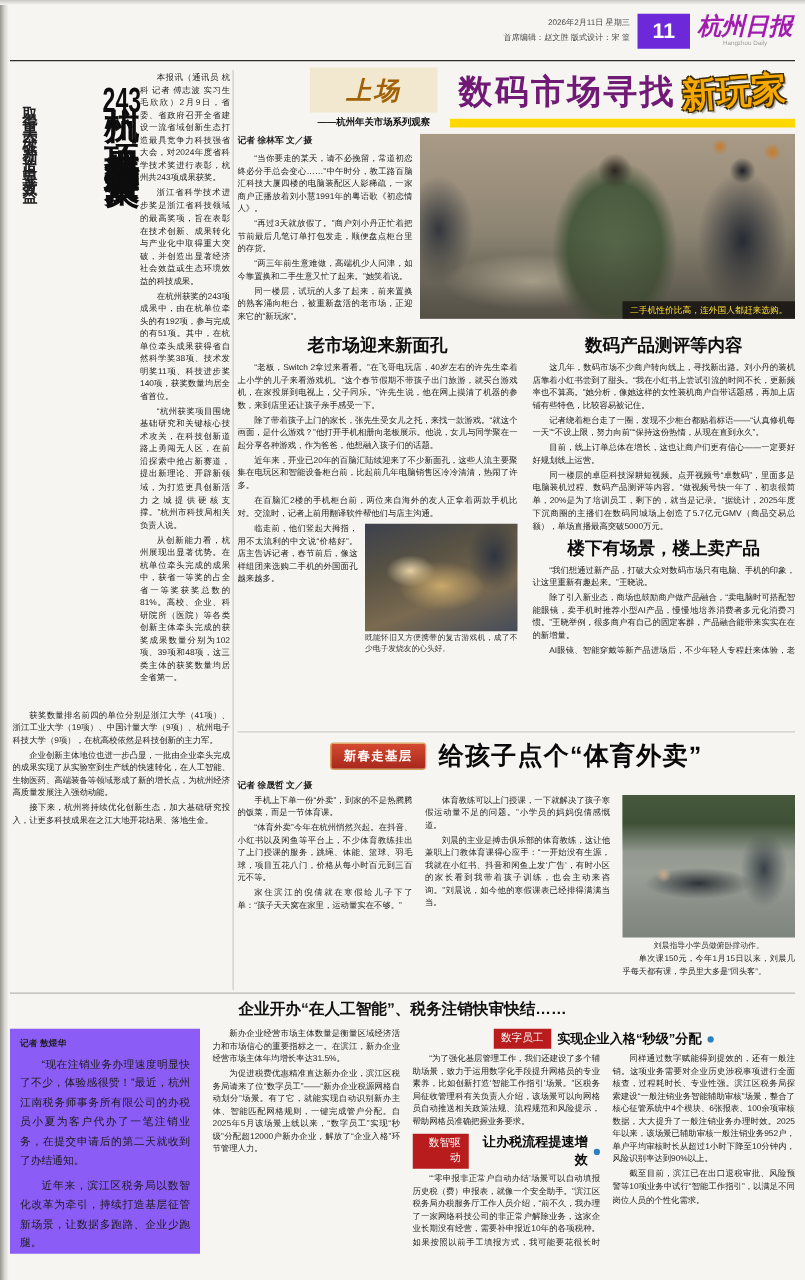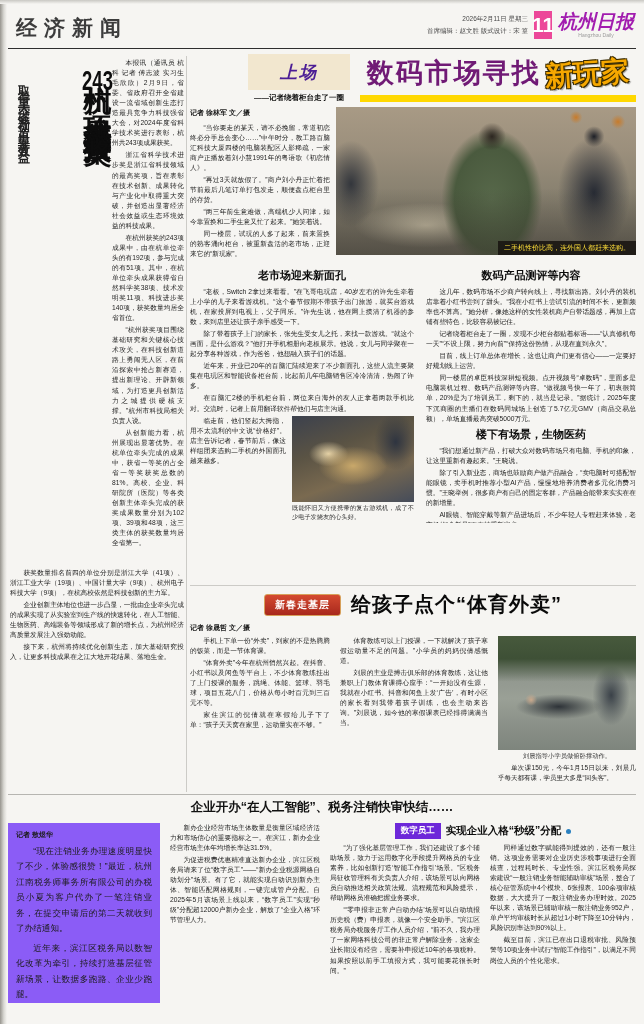--- a/index.html
+++ b/index.html
@@ -11,21 +11,21 @@
   .edge-shadow{position:absolute;left:0;top:0;width:7px;height:100%;
     background:linear-gradient(90deg,#97958f,#d9d8d3 55%,#f6f5f2);}
   .top-shadow{position:absolute;left:0;top:0;width:100%;height:4px;
     background:linear-gradient(180deg,#c9c8c3,#f6f5f2);}
 
   
   .page-header{position:absolute;left:16px;top:8px;right:10px;height:38px;}
   .section-title{font-size:21px;font-weight:600;letter-spacing:7px;color:#3c3c3c;margin-top:6px;}
   .header-right{position:absolute;right:0;top:3px;display:flex;align-items:center;gap:6px;}
   .date-block{text-align:right;font-size:6.5px;color:#4a4a4a;line-height:1.8;}
-  .page-box{width:18px;height:28px;background:#ec4899;color:#fff;font-size:21px;font-weight:800;
+  .page-box{width:42px;height:28px;background:#6d28d9;color:#fff;font-size:17px;font-weight:800;
     display:flex;align-items:center;justify-content:center;}
   .paper-block{text-align:center;line-height:1.1;}
   .paper-name{font-family:"Liberation Serif","DejaVu Serif",serif;font-style:italic;font-weight:700;
     font-size:19px;color:#a21caf;}
   .paper-en{font-size:5px;color:#9a9a9a;}
   .header-rule{position:absolute;left:8px;right:8px;top:48px;border-top:1.5px solid #2e2e2e;}
 
   
   .vdiv{position:absolute;left:186px;top:56px;height:736px;border-left:1px solid #cccbc7;}
   .hdiv1{position:absolute;left:190px;right:8px;top:585px;border-top:1px solid #cccbc7;}
@@ -43,21 +43,21 @@
   .tcu{text-combine-upright:all;-webkit-text-combine:horizontal;}
   .la-body{flex:1;font-size:6.7px;line-height:1.5;overflow:hidden;}
   .la-bottom{margin-top:8px;height:214px;overflow:hidden;font-size:6.7px;line-height:1.5;}
 
   
   .market{position:absolute;left:190px;top:54px;width:446px;height:528px;}
   .m-head{display:flex;margin-bottom:4px;}
   .m-logo-wrap{margin-left:58px;width:102px;text-align:center;}
   .m-logo{background:#f2e7cf;height:36px;display:flex;align-items:center;justify-content:center;
     font-family:"Liberation Serif","DejaVu Serif",serif;font-style:italic;font-weight:900;
-    font-size:17px;color:#4c1d95;letter-spacing:2px;}
+    font-size:20px;color:#a16207;letter-spacing:2px;}
   .m-series{font-size:7.5px;font-weight:800;margin-top:3px;color:#111;}
   .m-headline{flex:1;margin-left:10px;text-align:center;}
   .m-headline-main{font-size:27px;font-weight:900;letter-spacing:2px;color:#701a75;}
   .m-headline-accent{display:inline-block;font-size:28px;font-weight:900;color:#f6a800;
     transform:rotate(-4deg) translateY(1px);
     text-shadow:1px 1px 0 #3a2b00,-1px -1px 0 #3a2b00,1px -1px 0 #3a2b00,-1px 1px 0 #3a2b00,2px 2px 1px rgba(0,0,0,.35);}
   .m-bar{height:7px;background:#ffd800;margin-top:3px;}
   .m-body1{display:flex;height:152px;overflow:hidden;}
   .m-intro{width:140px;font-size:6.7px;line-height:1.5;overflow:hidden;}
   .byline{font-size:7px;font-weight:700;margin:1px 0 4px;text-indent:0;}
@@ -71,21 +71,21 @@
       radial-gradient(ellipse 40px 62px at 5% 52%,#33363c 0%,rgba(51,54,60,0) 70%),
       radial-gradient(ellipse 95px 30px at 30% 80%,#cfc5ab 0%,rgba(207,197,171,0) 75%),
       radial-gradient(circle 9px at 94% 10%,#c87b2a 0%,rgba(200,123,42,0) 80%),
       radial-gradient(circle 8px at 80% 7%,#c87b2a 0%,rgba(200,123,42,0) 80%),
       linear-gradient(180deg,#a89a85 0%,#9b8f7c 30%,#87806f 60%,#6e6a5e 100%);}
   .m-photo-caption{position:absolute;right:0;bottom:0;background:rgba(25,22,18,.9);
     color:#ffdf3a;font-size:7px;padding:2px 6px;}
   .m-cols{display:flex;gap:12px;margin-top:6px;height:258px;overflow:hidden;}
   .m-colA{width:224px;}
   .m-colB{flex:1;}
-  .m-sub{text-align:center;font-size:11px;font-weight:800;margin:3px 0 4px;color:#0d0d0d;}
+  .m-sub{text-align:center;font-size:14px;font-weight:800;margin:3px 0 4px;color:#0d0d0d;}
   .m-cols p,.m-intro p{font-size:6.7px;line-height:1.5;}
   .m-photorow{display:flex;gap:6px;margin-top:2px;}
   .m-photorow-text{flex:1;}
   .m-smallphoto{width:122px;}
   .m-smallphoto .img{height:86px;
     background:
       radial-gradient(ellipse 46px 26px at 50% 58%,#c9a86a 0%,rgba(201,168,106,0) 75%),
       radial-gradient(ellipse 28px 18px at 30% 44%,#e6d3a8 0%,rgba(230,211,168,0) 70%),
       radial-gradient(ellipse 30px 40px at 85% 30%,#2e3440 0%,rgba(46,52,64,0) 72%),
       linear-gradient(160deg,#3c414d 0%,#5a5344 35%,#7a6a50 65%,#454c5a 100%);}
@@ -118,34 +118,33 @@
   .t-kicker{font-size:12.5px;font-weight:600;color:#111;}
   .t-headline{font-size:22px;font-weight:900;letter-spacing:1px;color:#0a0a0a;}
   .t-body{display:flex;gap:10px;margin-top:7px;height:180px;}
   .t-col1{width:152px;background:#8b5cf6;padding:6px 8px;box-sizing:border-box;overflow:hidden;}
   .t-col1 p{font-size:8.6px;line-height:1.8;margin-bottom:4px;}
   .t-col2{width:150px;overflow:hidden;}
   .t-col2 p,.t-col3 p,.t-col4 p{font-size:6.7px;line-height:1.5;}
   .t-right{flex:1;}
   .t-badgerow{display:flex;align-items:center;justify-content:center;gap:5px;margin-bottom:4px;}
   .t-badgerow.inner{justify-content:flex-start;margin:4px 0;}
-  .t-badge-label{background:#6d28d9;color:#fff;font-size:8.5px;font-weight:700;padding:2px 6px;text-align:right;}
+  .t-badge-label{background:#b91c1c;color:#fff;font-size:8.5px;font-weight:400;padding:2px 6px;text-align:right;}
   .t-badge-title{font-size:10.5px;font-weight:800;color:#0d0d0d;text-align:right;}
   .t-dot{width:5px;height:5px;background:#2a80c0;border-radius:50%;}
   .t-rightcols{display:flex;gap:10px;height:156px;overflow:hidden;}
   .t-col3{width:150px;}.t-col4{flex:1;}
 </style>
 </head>
 <body>
 
 <div class="edge-shadow"></div>
 <div class="top-shadow"></div>
 
 <div class="page-header">
-  <div class="section-title">经济新闻</div>
   <div class="header-right">
     <div class="date-block">
       <div>2026年2月11日 星期三</div>
       <div>首席编辑：赵文胜 版式设计：宋 篁</div>
     </div>
     <div class="page-box">11</div>
     <div class="paper-block">
       <div class="paper-name">杭州日报</div>
       <div class="paper-en">Hangzhou Daily</div>
     </div>
@@ -172,21 +171,21 @@
     <p>获奖数量排名前四的单位分别是浙江大学（41项）、浙江工业大学（19项）、中国计量大学（9项）、杭州电子科技大学（9项），在杭高校依然是科技创新的主力军。</p>
     <p>企业创新主体地位也进一步凸显，一批由企业牵头完成的成果实现了从实验室到生产线的快速转化，在人工智能、生物医药、高端装备等领域形成了新的增长点，为杭州经济高质量发展注入强劲动能。</p>
     <p>接下来，杭州将持续优化创新生态，加大基础研究投入，让更多科技成果在之江大地开花结果、落地生金。</p>
   </div>
 </div>
 
 <div class="market">
   <div class="m-head">
     <div class="m-logo-wrap">
       <div class="m-logo">上场</div>
-      <div class="m-series">——记者绕着柜台走了一圈</div>
+      <div class="m-series">——杭州年关市场系列观察</div>
     </div>
     <div class="m-headline">
       <span class="m-headline-main">数码市场寻找</span>
       <span class="m-headline-accent">新玩家</span>
       <div class="m-bar"></div>
     </div>
   </div>
   <div class="m-body1">
     <div class="m-intro">
       <div class="byline">记者 徐林军 文／摄</div>
@@ -215,21 +214,21 @@
           <div class="m-smallcaption">既能怀旧又方便携带的复古游戏机，成了不少电子发烧友的心头好。</div>
         </div>
       </div>
     </div>
     <div class="m-colB">
       <div class="m-sub">数码产品测评等内容</div>
       <p>这几年，数码市场不少商户转向线上，寻找新出路。刘小丹的装机店靠着小红书尝到了甜头。“我在小红书上尝试引流的时间不长，更新频率也不算高。”她分析，像她这样的女性装机商户自带话题感，再加上店铺有些特色，比较容易被记住。</p>
       <p>记者绕着柜台走了一圈，发现不少柜台都贴着标语——“认真修机每一天”“不设上限，努力向前”“保持这份热情，从现在直到永久”。</p>
       <p>目前，线上订单总体在增长，这也让商户们更有信心——一定要好好规划线上运营。</p>
       <p>同一楼层的卓臣科技深耕短视频。点开视频号“卓数码”，里面多是电脑装机过程、数码产品测评等内容。“做视频号快一年了，初衷很简单，20%是为了培训员工，剩下的，就当是记录。”据统计，2025年度下沉商圈的主播们在数码同城场上创造了5.7亿元GMV（商品交易总额），单场直播最高突破5000万元。</p>
-      <div class="m-sub">楼下有场景，生物医药</div>
+      <div class="m-sub">楼下有场景，楼上卖产品</div>
       <p>“我们想通过新产品，打破大众对数码市场只有电脑、手机的印象，让这里重新有趣起来。”王晓说。</p>
       <p>除了引入新业态，商场也鼓励商户做产品融合，“卖电脑时可搭配智能眼镜，卖手机时推荐小型AI产品，慢慢地培养消费者多元化消费习惯。”王晓举例，很多商户有自己的固定客群，产品融合能带来实实在在的新增量。</p>
       <p>AI眼镜、智能穿戴等新产品进场后，不少年轻人专程赶来体验，老市场的“含新量”正在被重新定义。</p>
     </div>
   </div>
 </div>
 
 <div class="sports">
   <div class="s-titlerow">
     <span class="s-badge">新春走基层</span>
@@ -270,20 +269,25 @@
     </div>
     <div class="t-right">
       <div class="t-badgerow">
         <span class="t-badge-label">数字员工</span>
         <span class="t-badge-title">实现企业入格“秒级”分配</span>
         <span class="t-dot"></span>
       </div>
       <div class="t-rightcols">
         <div class="t-col3">
           <p>“为了强化基层管理工作，我们还建设了多个辅助场景，致力于运用数字化手段提升网格员的专业素养，比如创新打造‘智能工作指引’场景。”区税务局征收管理科有关负责人介绍，该场景可以向网格员自动推送相关政策法规、流程规范和风险提示，帮助网格员准确把握业务要求。</p>
+          <div class="t-badgerow inner">
+            <span class="t-badge-label">数智驱动</span>
+            <span class="t-badge-title">让办税流程提速增效</span>
+            <span class="t-dot"></span>
+          </div>
           <p>“‘零申报非正常户自动办结’场景可以自动填报历史税（费）申报表，就像一个安全助手。”滨江区税务局办税服务厅工作人员介绍，“前不久，我办理了一家网络科技公司的非正常户解除业务，这家企业长期没有经营，需要补申报近10年的各项税种。如果按照以前手工填报方式，我可能要花很长时间。”</p>
         </div>
         <div class="t-col4">
           <p>同样通过数字赋能得到提效的，还有一般注销。这项业务需要对企业历史涉税事项进行全面核查，过程耗时长、专业性强。滨江区税务局探索建设“一般注销业务智能辅助审核”场景，整合了核心征管系统中4个模块、6张报表、100余项审核数据，大大提升了一般注销业务办理时效。2025年以来，该场景已辅助审核一般注销业务952户，单户平均审核时长从超过1小时下降至10分钟内，风险识别率达到90%以上。</p>
           <p>截至目前，滨江已在出口退税审批、风险预警等10项业务中试行“智能工作指引”，以满足不同岗位人员的个性化需求。</p>
         </div>
       </div>
     </div>
   </div>
 </div>

